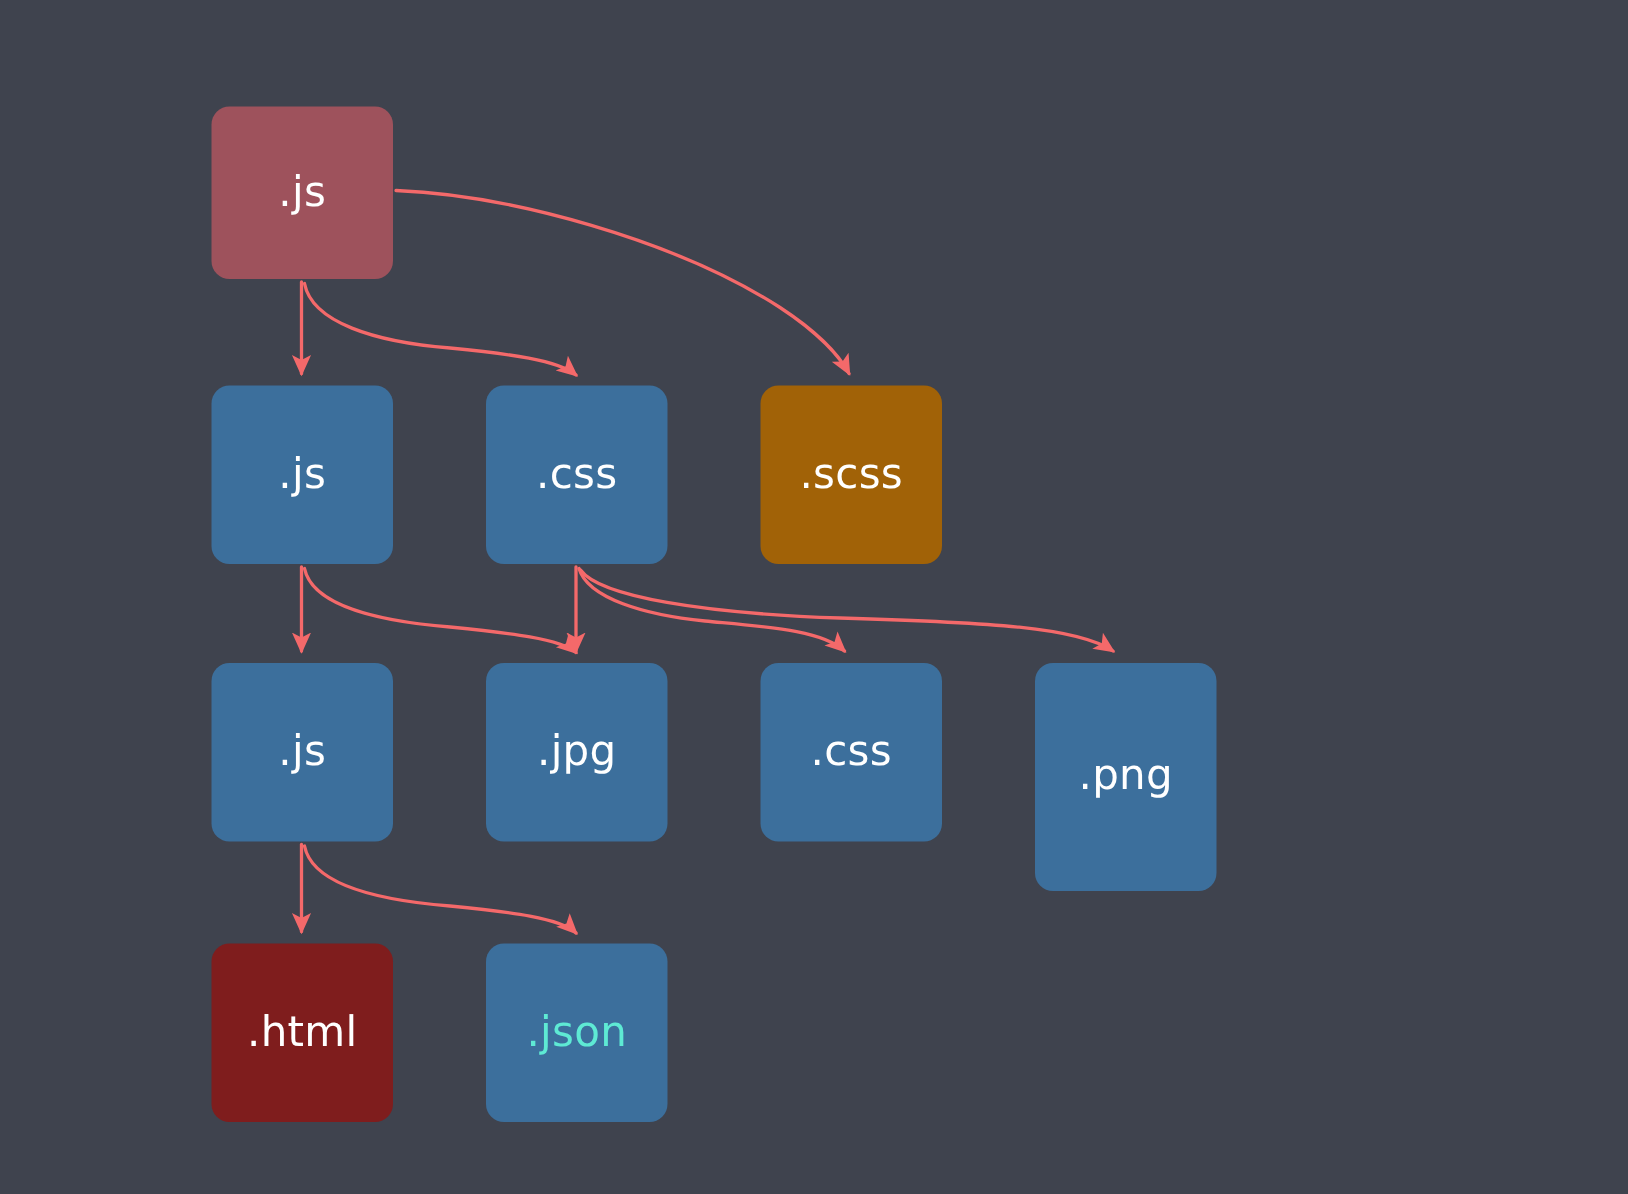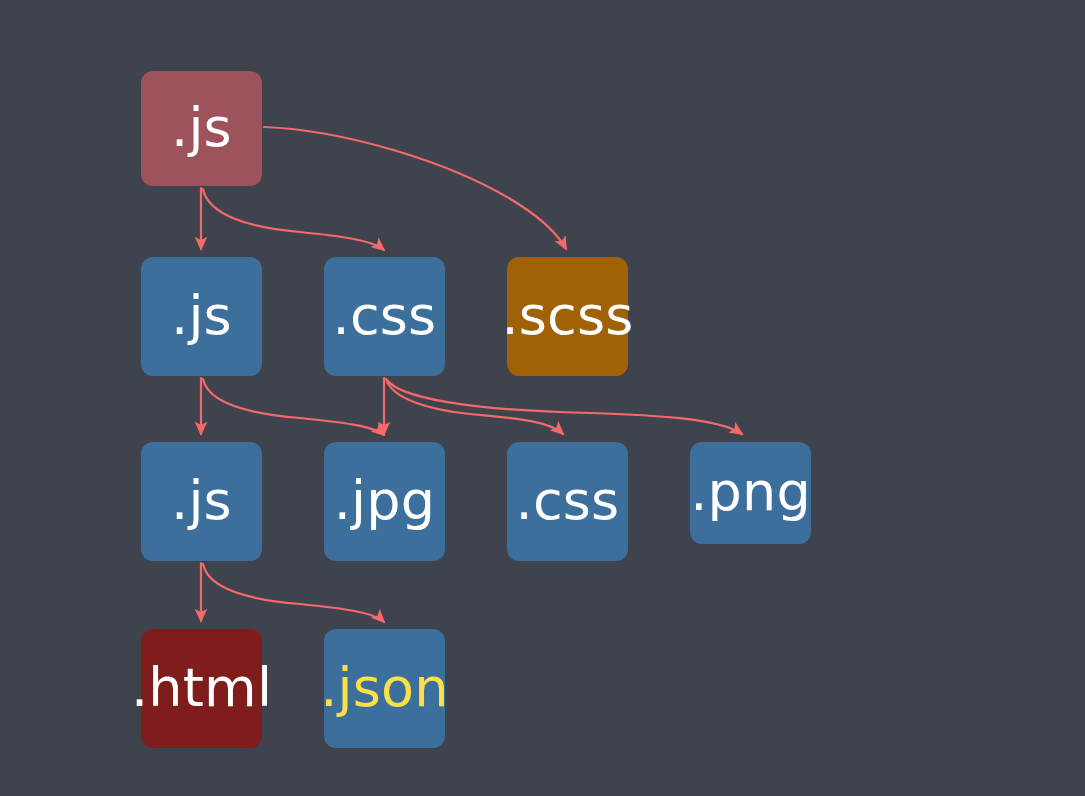--- a/index.html
+++ b/index.html
@@ -27,21 +27,21 @@
     pointer-events: none;
   }
   .node {
     position: absolute;
     display: flex;
     align-items: center;
     justify-content: center;
     border-radius: 12px;
     box-sizing: border-box;
     color: #ffffff;
-    font-size: 54px;
+    font-size: 28px;
     line-height: 1;
     letter-spacing: 0.2px;
     user-select: none;
   }
   .node.blue  { background: #3c6f9c; }
   .node.red   { background: #9e525c; }
   .node-label {
     display: block;
     transform: translateY(-1px);
   }
@@ -86,24 +86,24 @@
       </div>
       <div class="node blue" style="left: 141px; top: 442px; width: 121px; height: 119px; background: rgb(60, 111, 156); color: rgb(255, 255, 255);">
         <span class="node-label">.js</span>
       </div>
       <div class="node blue" style="left: 324px; top: 442px; width: 121px; height: 119px; background: rgb(60, 111, 156); color: rgb(255, 255, 255); align-items: center;">
         <span class="node-label">.jpg</span>
       </div>
       <div class="node blue" style="left: 507px; top: 442px; width: 121px; height: 119px; background: rgb(60, 111, 156); color: rgb(255, 255, 255);">
         <span class="node-label">.css</span>
       </div>
-      <div class="node blue" style="left: 690px; top: 442px; width: 121px; height: 102px; background: rgb(60, 111, 156); color: rgb(255, 255, 255);">
+      <div class="node blue" style="left: 690px; top: 442px; width: 121px; height: 152px; background: rgb(60, 111, 156); color: rgb(255, 255, 255);">
         <span class="node-label">.png</span>
       </div>
       <div class="node blue" style="left: 141px; top: 629px; width: 121px; height: 119px; background: #7f1d1d; color: rgb(255, 255, 255);">
         <span class="node-label">.html</span>
       </div>
-      <div class="node blue" style="left: 324px; top: 629px; width: 121px; height: 119px; background: rgb(60, 111, 156); color: #fde047;">
+      <div class="node blue" style="left: 324px; top: 629px; width: 121px; height: 119px; background: rgb(60, 111, 156); color: #5eead4;">
         <span class="node-label">.json</span>
       </div>
     </div>
 
 </div>
 
 </body></html>

